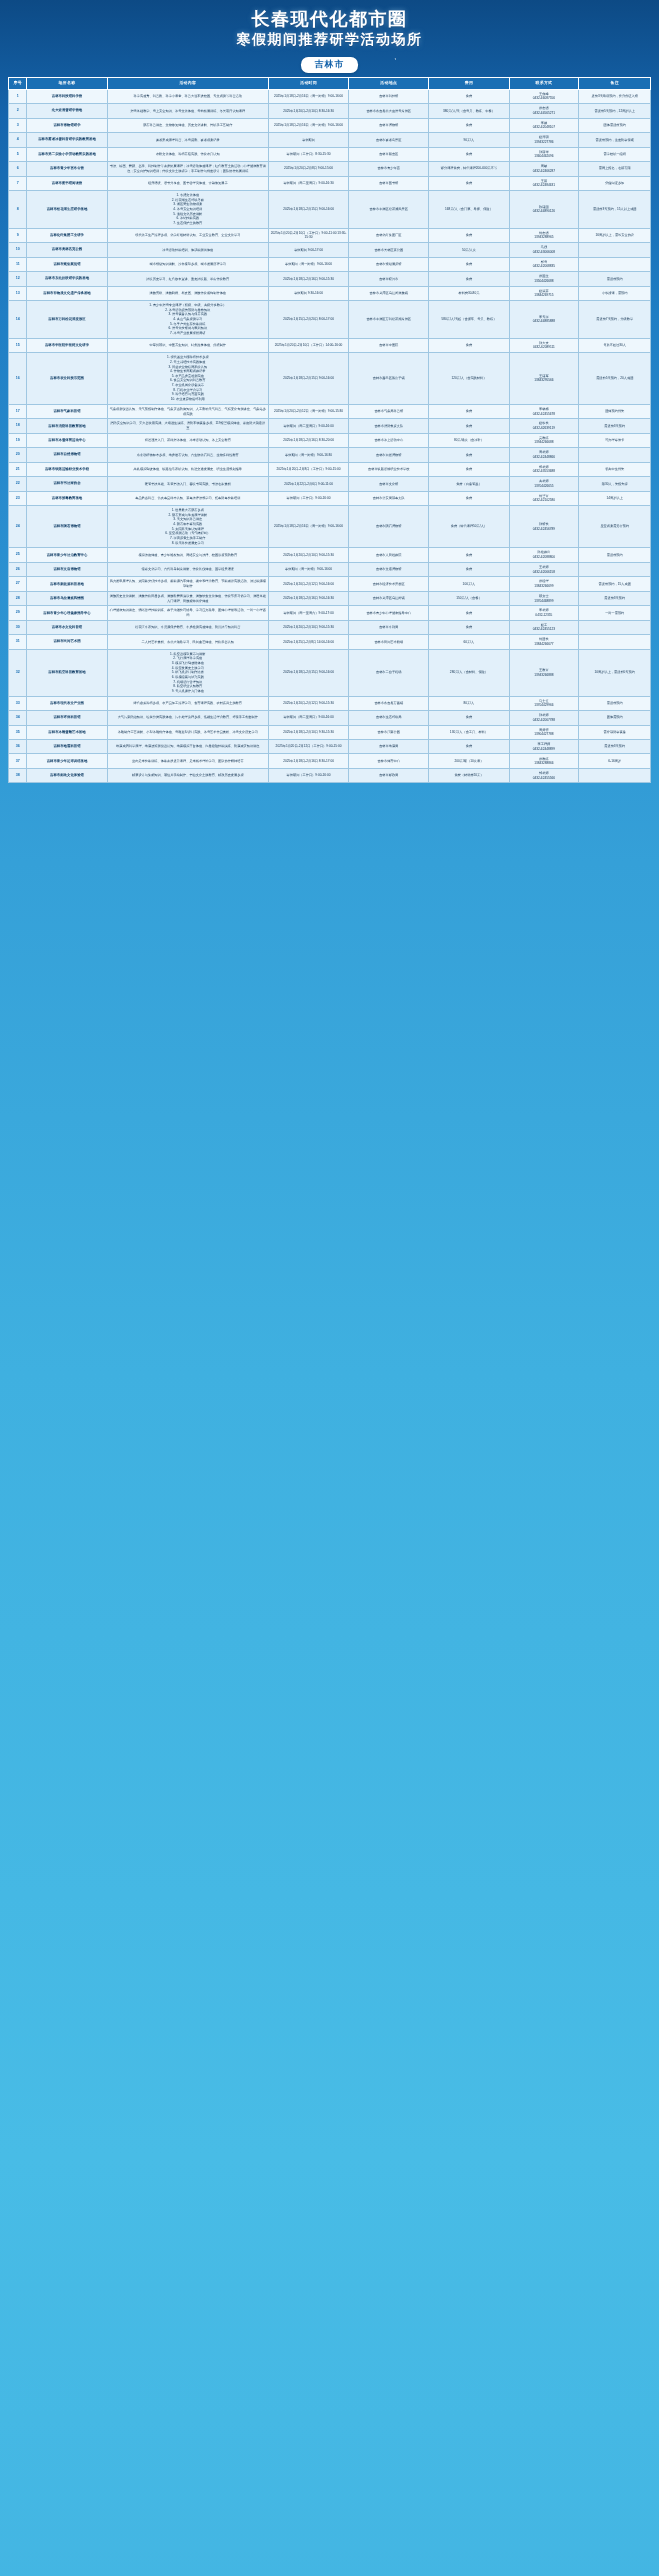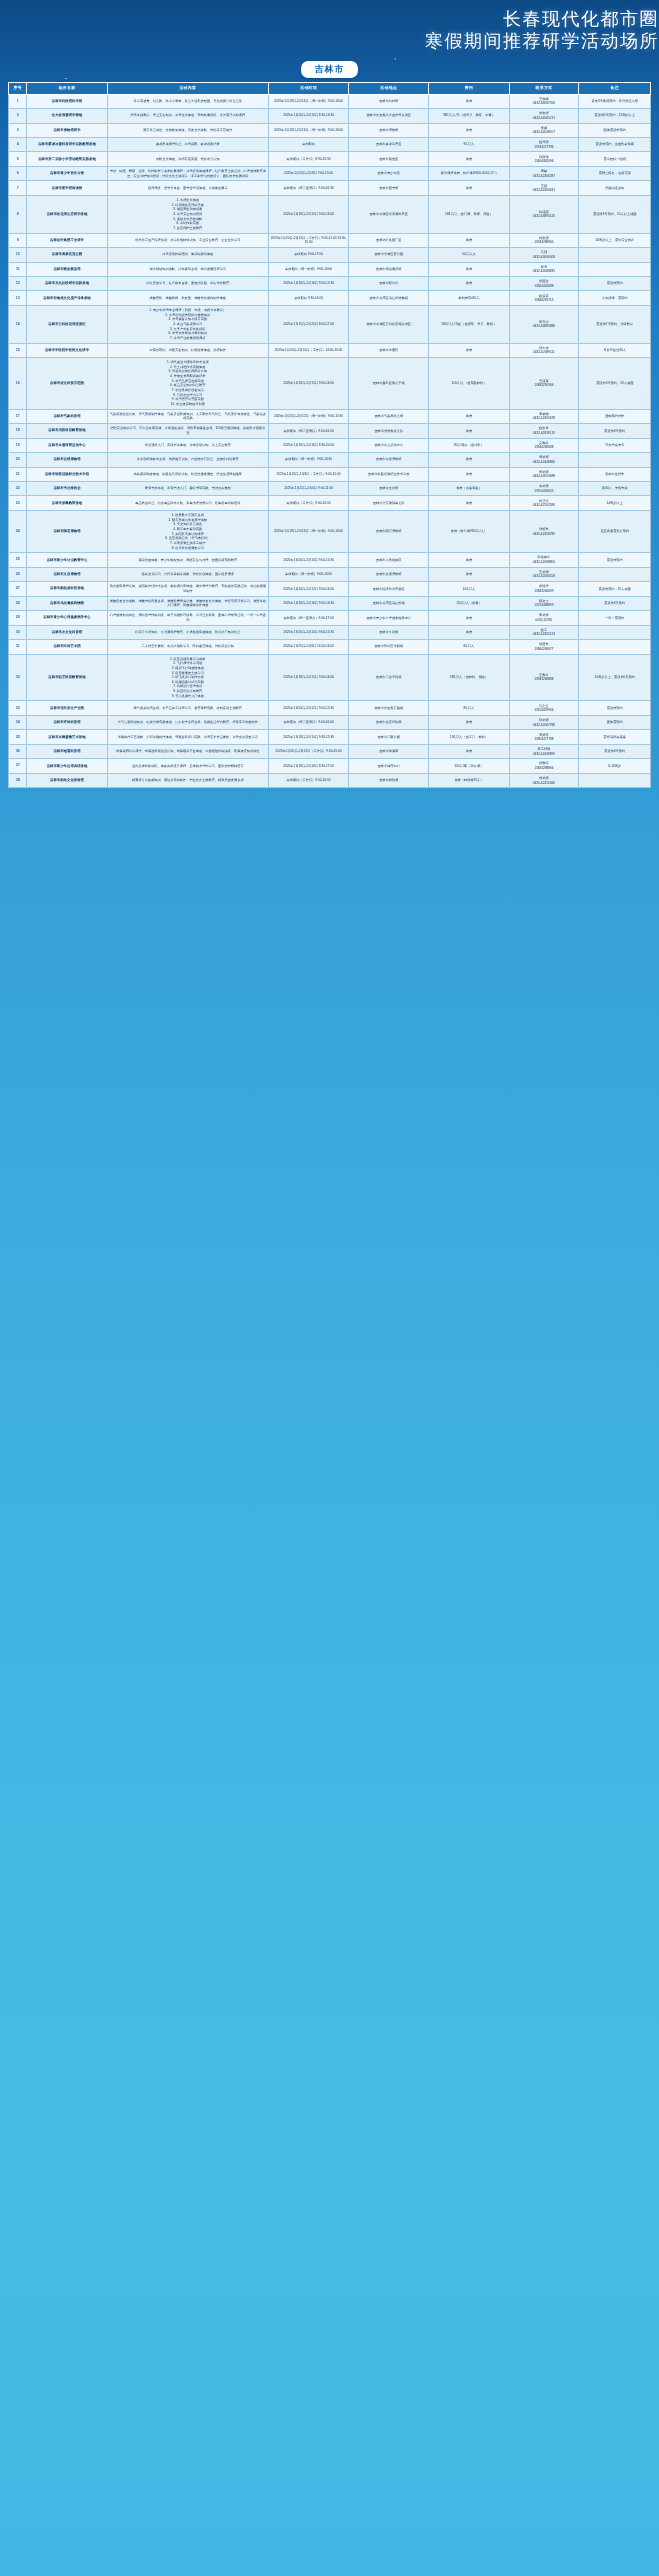--- a/index.html
+++ b/index.html
@@ -28,28 +28,27 @@
       radial-gradient(circle at 70% 99%, rgba(255,255,255,.35) 0.8px, transparent 1px);
     background-repeat: no-repeat;
   }
   .header {
     position: relative;
     padding: 9.3px 0 3.1px 0;
     text-align: center;
   }
   .title-line {
     color: #ffffff;
-    font-weight: normal;
+    font-weight: bold;
     letter-spacing: 1.5px;
     text-shadow: 0 1px 2.1px rgba(0,40,90,.55), 0 0 5.2px rgba(180,230,255,.5);
     line-height: 1.22;
-    text-align: right;
   }
   .title-1 { font-size: 18px; }
-  .title-2 { font-size: 18px; }
+  .title-2 { font-size: 14px; }
   .city-badge-wrap { text-align: center; margin: 5.2px 0 4.1px 0; }
   .city-badge {
     display: inline-block;
     background: #ffffff;
     color: #0f5fa8;
     font-size: 8.8px;
     font-weight: bold;
     letter-spacing: 1px;
     padding: 2.1px 13.4px;
     border-radius: 7.2px;

